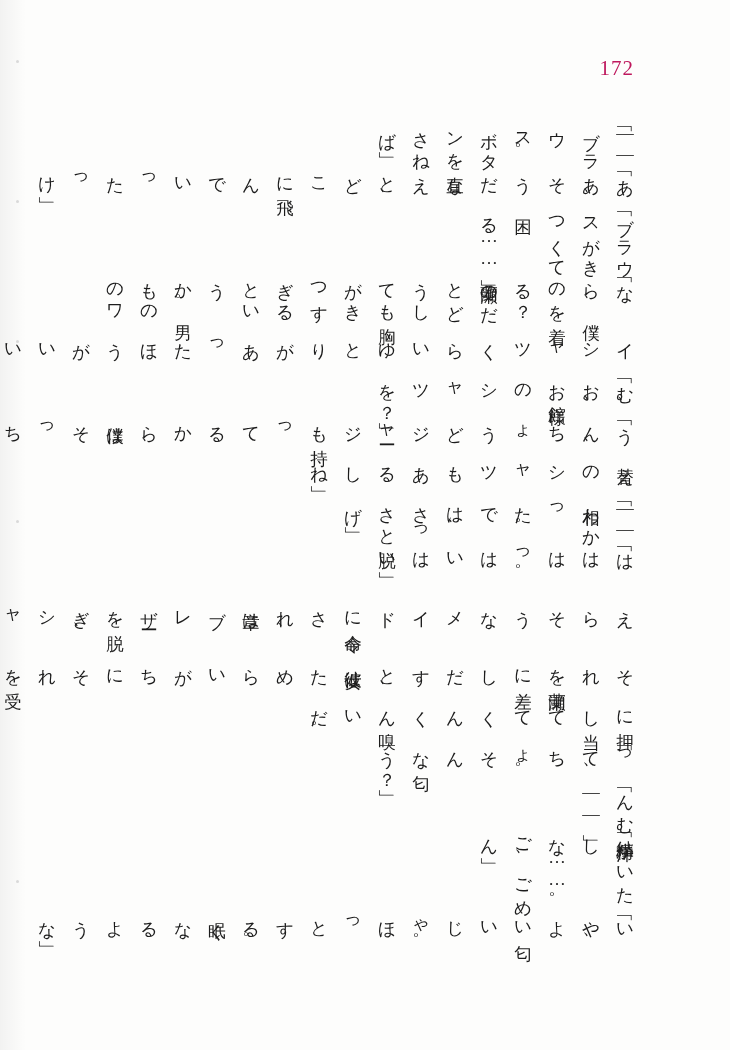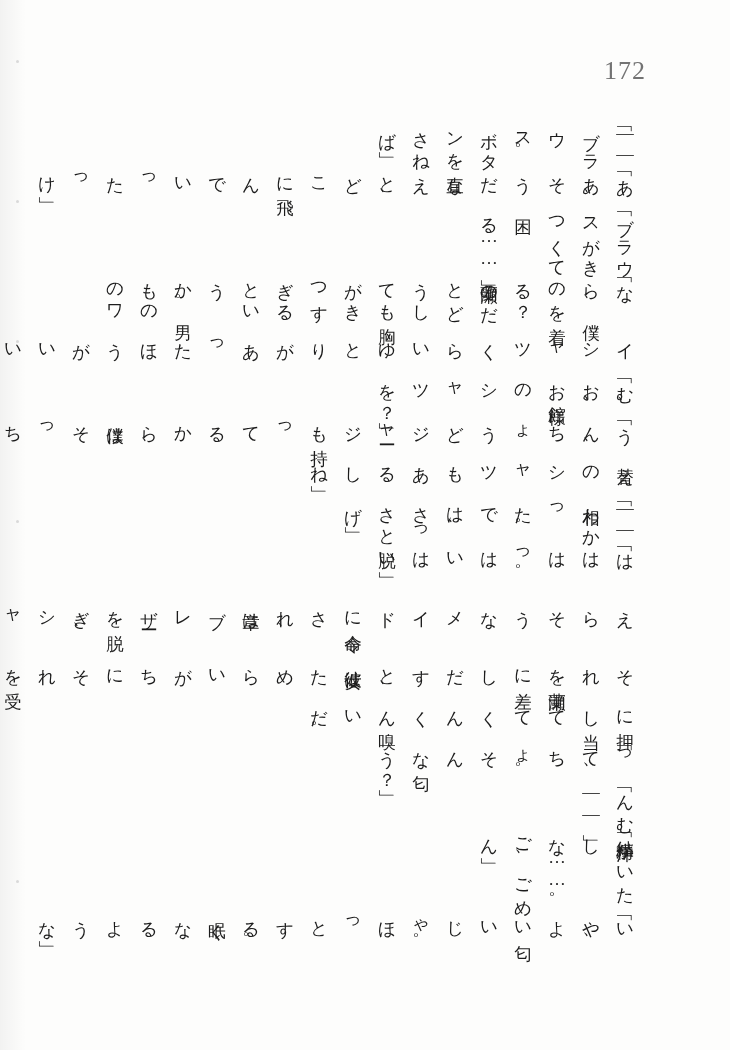--- a/index.html
+++ b/index.html
@@ -18,25 +18,25 @@
   .page {
     position: absolute;
     left: 0;
     top: 0;
     width: 730px;
     height: 1050px;
     background: #fdfdfc;
   }
   .page-number {
     position: absolute;
-    right: 84px;
+    right: 96px;
     top: 56px;
-    font-size: 26px;
+    font-size: 21px;
     letter-spacing: 1px;
-    color: #737373;
+    color: #be185d;
     font-family: "Liberation Serif", "DejaVu Serif", serif;
   }
   .text-body {
     position: absolute;
     right: 88px;
     top: 120px;
     width: 560px;
     height: 830px;
     writing-mode: vertical-rl;
     text-orientation: upright;

